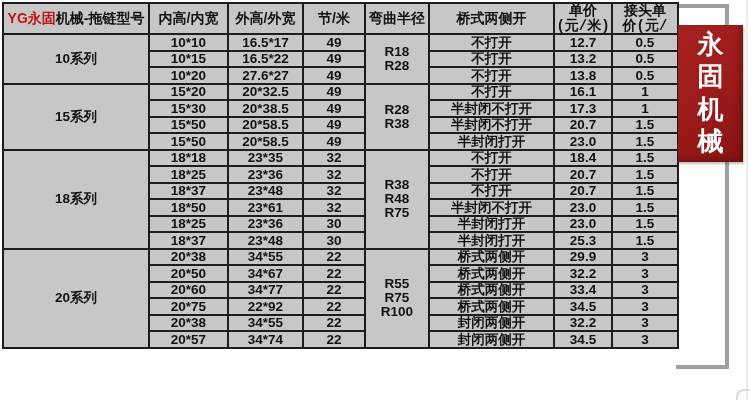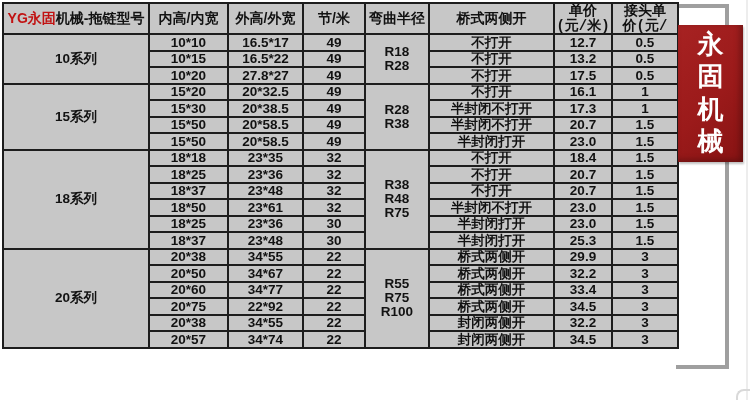--- a/index.html
+++ b/index.html
@@ -103,24 +103,24 @@
         <tr>
           <td>10*15</td>
           <td>16.5*22</td>
           <td>49</td>
           <td>不打开</td>
           <td>13.2</td>
           <td>0.5</td>
         </tr>
         <tr>
           <td>10*20</td>
-          <td>27.8*27</td>
-          <td>49</td>
-          <td>不打开</td>
-          <td>17.5</td>
+          <td>27.6*27</td>
+          <td>49</td>
+          <td>不打开</td>
+          <td>13.8</td>
           <td>0.5</td>
         </tr>
         <tr>
           <td rowspan="4" class="series-cell">15系列</td>
           <td>15*20</td>
           <td>20*32.5</td>
           <td>49</td>
           <td rowspan="4" class="radius-cell">
             <div>R28</div>
             <div>R38</div>

